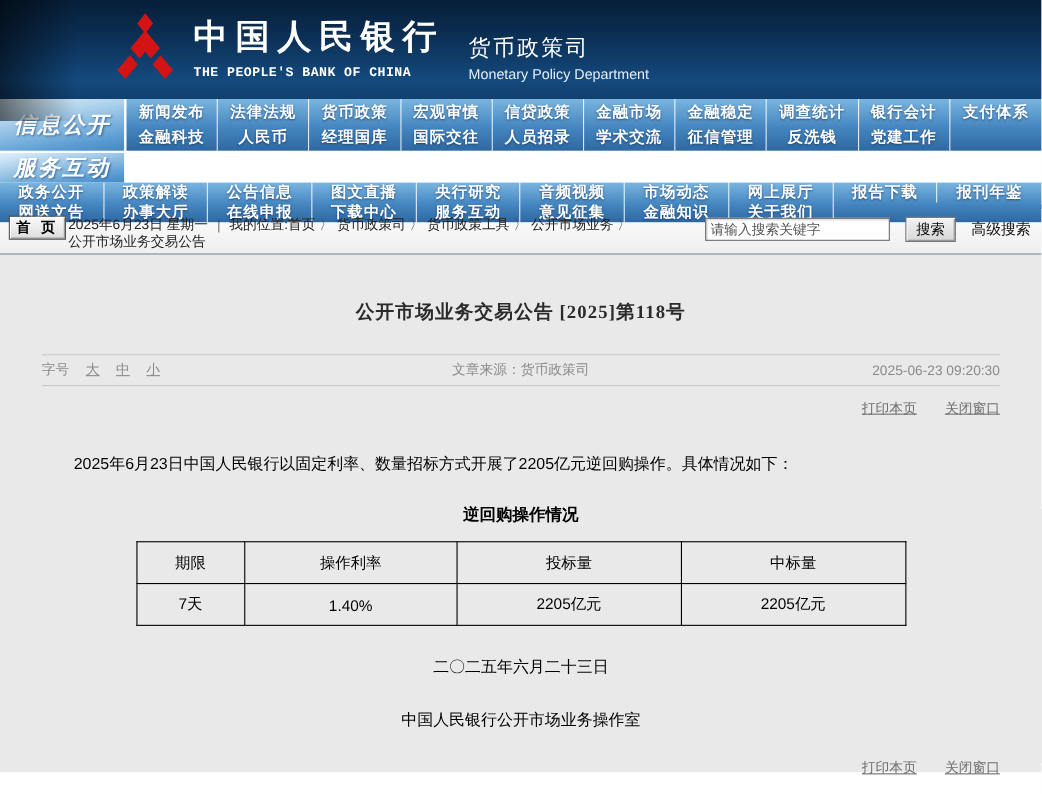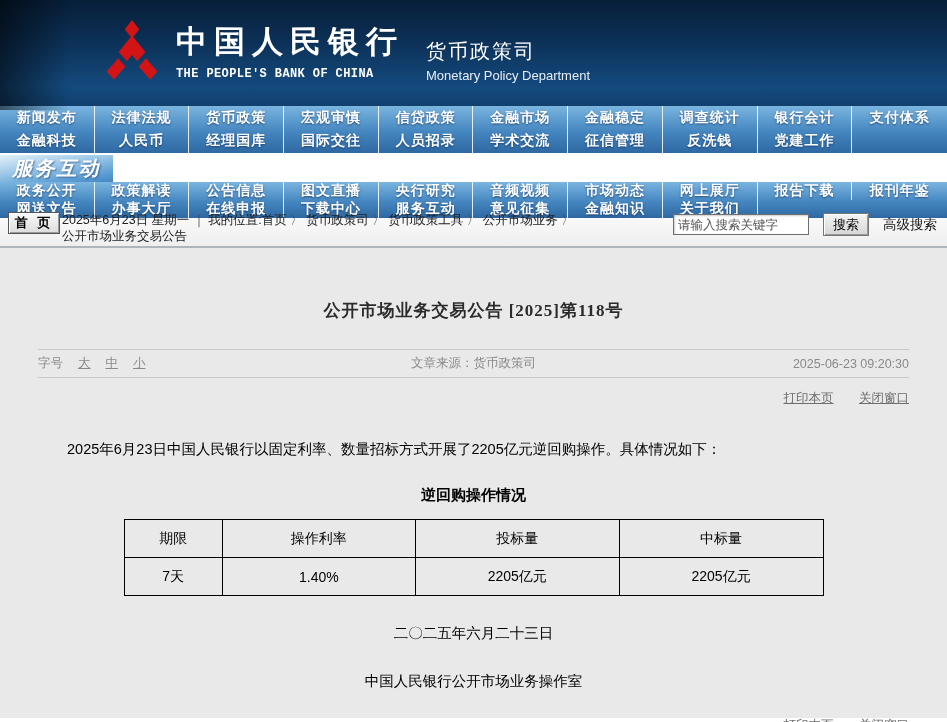--- a/index.html
+++ b/index.html
@@ -1,21 +1,21 @@
 <!DOCTYPE html>
 <html><head>
 <meta charset="utf-8">
 <style>
   * { margin:0; padding:0; box-sizing:border-box; }
   html,body { background:#fff; }
   body { font-family:"Liberation Sans", sans-serif; }
   .page { width:947px; height:722px; overflow:hidden; background:#fff; position:relative; }
 
   
-  .header { height:106px; background:linear-gradient(180deg,#071e38 0%,#0c3056 38%,#144a7e 82%,#11406e 100%); position:relative; display:flex; align-items:center; }
+  .header { height:90px; background:linear-gradient(180deg,#071e38 0%,#0c3056 38%,#144a7e 82%,#11406e 100%); position:relative; display:flex; align-items:center; }
   .header::before { content:""; position:absolute; left:0; top:0; width:70px; height:110px;
       background:linear-gradient(90deg, rgba(0,0,0,.55), rgba(0,0,0,0)); }
   .logo-group { display:flex; align-items:center; margin-left:104px; position:relative; }
   .emblem { margin-right:16px; }
   .bank-cn { color:#fff; font-size:31px; font-weight:bold; letter-spacing:7px; font-family:"Liberation Serif", serif; line-height:1.1; white-space:nowrap; }
   .bank-en { color:#fff; font-size:12px; font-weight:bold; letter-spacing:.4px; margin-top:7px;font-family:Liberation Mono, monospace; }
   .dept { margin-left:22px; padding-top:14px; position:relative; }
   .dept-cn { color:#fff; font-size:20px; letter-spacing:2px; }
   .dept-en { color:#e7eef6; font-size:13px; margin-top:3px; }
 
@@ -39,30 +39,30 @@
   .crumb-bar { height:42px; background:linear-gradient(180deg,#fdfdfd,#efefef); border-bottom:2px solid #aeb6bd;
       display:flex; align-items:flex-start; padding:6px 10px 0 8px; }
   .home-btn { width:52px; height:22px; margin-right:2px; font-size:13px; font-weight:bold; color:#000;
       background:linear-gradient(180deg,#fafafa,#dcdcdc); border:1px solid #555;
       box-shadow:inset 1px 1px 0 #fff, inset -1px -1px 0 #9a9a9a; cursor:pointer; letter-spacing:3px;
       display:flex; align-items:center; justify-content:center; }
   .crumb-text { width:512px; font-size:12.5px; color:#222; line-height:16px; word-break:break-all; }
   .crumb, .crumb-loc { cursor:pointer; }
   .crumb-sep { color:#444; }
   .search-group { margin-left:auto; display:flex; align-items:center; padding-top:1px; }
-  .search-input { width:136px; height:21px; border:1px solid #6f6f6f; box-shadow:inset 1px 1px 2px rgba(0,0,0,.2);
+  .search-input { width:168px; height:21px; border:1px solid #6f6f6f; box-shadow:inset 1px 1px 2px rgba(0,0,0,.2);
       font-size:12.5px; padding:8px 4px; color:#333; background:#fff; }
   .search-input::placeholder { color:#555; }
   .search-btn { width:46px; height:23px; margin-left:14px; font-size:13px; color:#000;
       background:linear-gradient(180deg,#f4f4f4,#d6d6d6); border:1px solid #777;
       box-shadow:inset 1px 1px 0 #fff, inset -1px -1px 0 #999; cursor:pointer; }
   .adv-search { margin-left:14px; font-size:13.5px; color:#111; cursor:pointer; text-decoration:none; }
 
   
-  .content { height:470px; background:#e9e9e9; padding:11px 38px; }
+  .content { height:470px; background:#e9e9e9; padding:0 38px; }
   .article-title { padding-top:40px; text-align:center; font-size:17px; font-weight:bold; color:#2b2b2b;
       font-family:"Liberation Serif", serif; letter-spacing:1px; }
   .meta-row { margin-top:27px; height:29px; border-top:1px solid #c9c9c9; border-bottom:1px solid #c9c9c9;
       display:flex; align-items:center; color:#8a8a8a; font-size:12.5px; }
   .meta-left { flex:1; display:flex; align-items:center; gap:15px; }
   .meta-size { text-decoration:underline; cursor:pointer; color:#8a8a8a; }
   .meta-center { flex:1.2; text-align:center; white-space:nowrap; }
   .meta-right { flex:1; text-align:right; }
   .actions { text-align:right; font-size:12.5px; color:#6e6e6e; }
   .actions-top { margin-top:12px; }
@@ -98,20 +98,21 @@
       </div>
     </div>
     <div class="dept">
       <div class="dept-cn">货币政策司</div>
       <div class="dept-en">Monetary Policy Department</div>
     </div>
   </div>
 
   <div class="nav">
     <div class="nav-section">
+      <div class="nav-label">信息公开</div>
       <div class="nav-menu">
         <div class="nav-row">
             <div class="nav-item sep">新闻发布</div>
             <div class="nav-item sep">法律法规</div>
             <div class="nav-item sep">货币政策</div>
             <div class="nav-item sep">宏观审慎</div>
             <div class="nav-item sep">信贷政策</div>
             <div class="nav-item sep">金融市场</div>
             <div class="nav-item sep">金融稳定</div>
             <div class="nav-item sep">调查统计</div>

